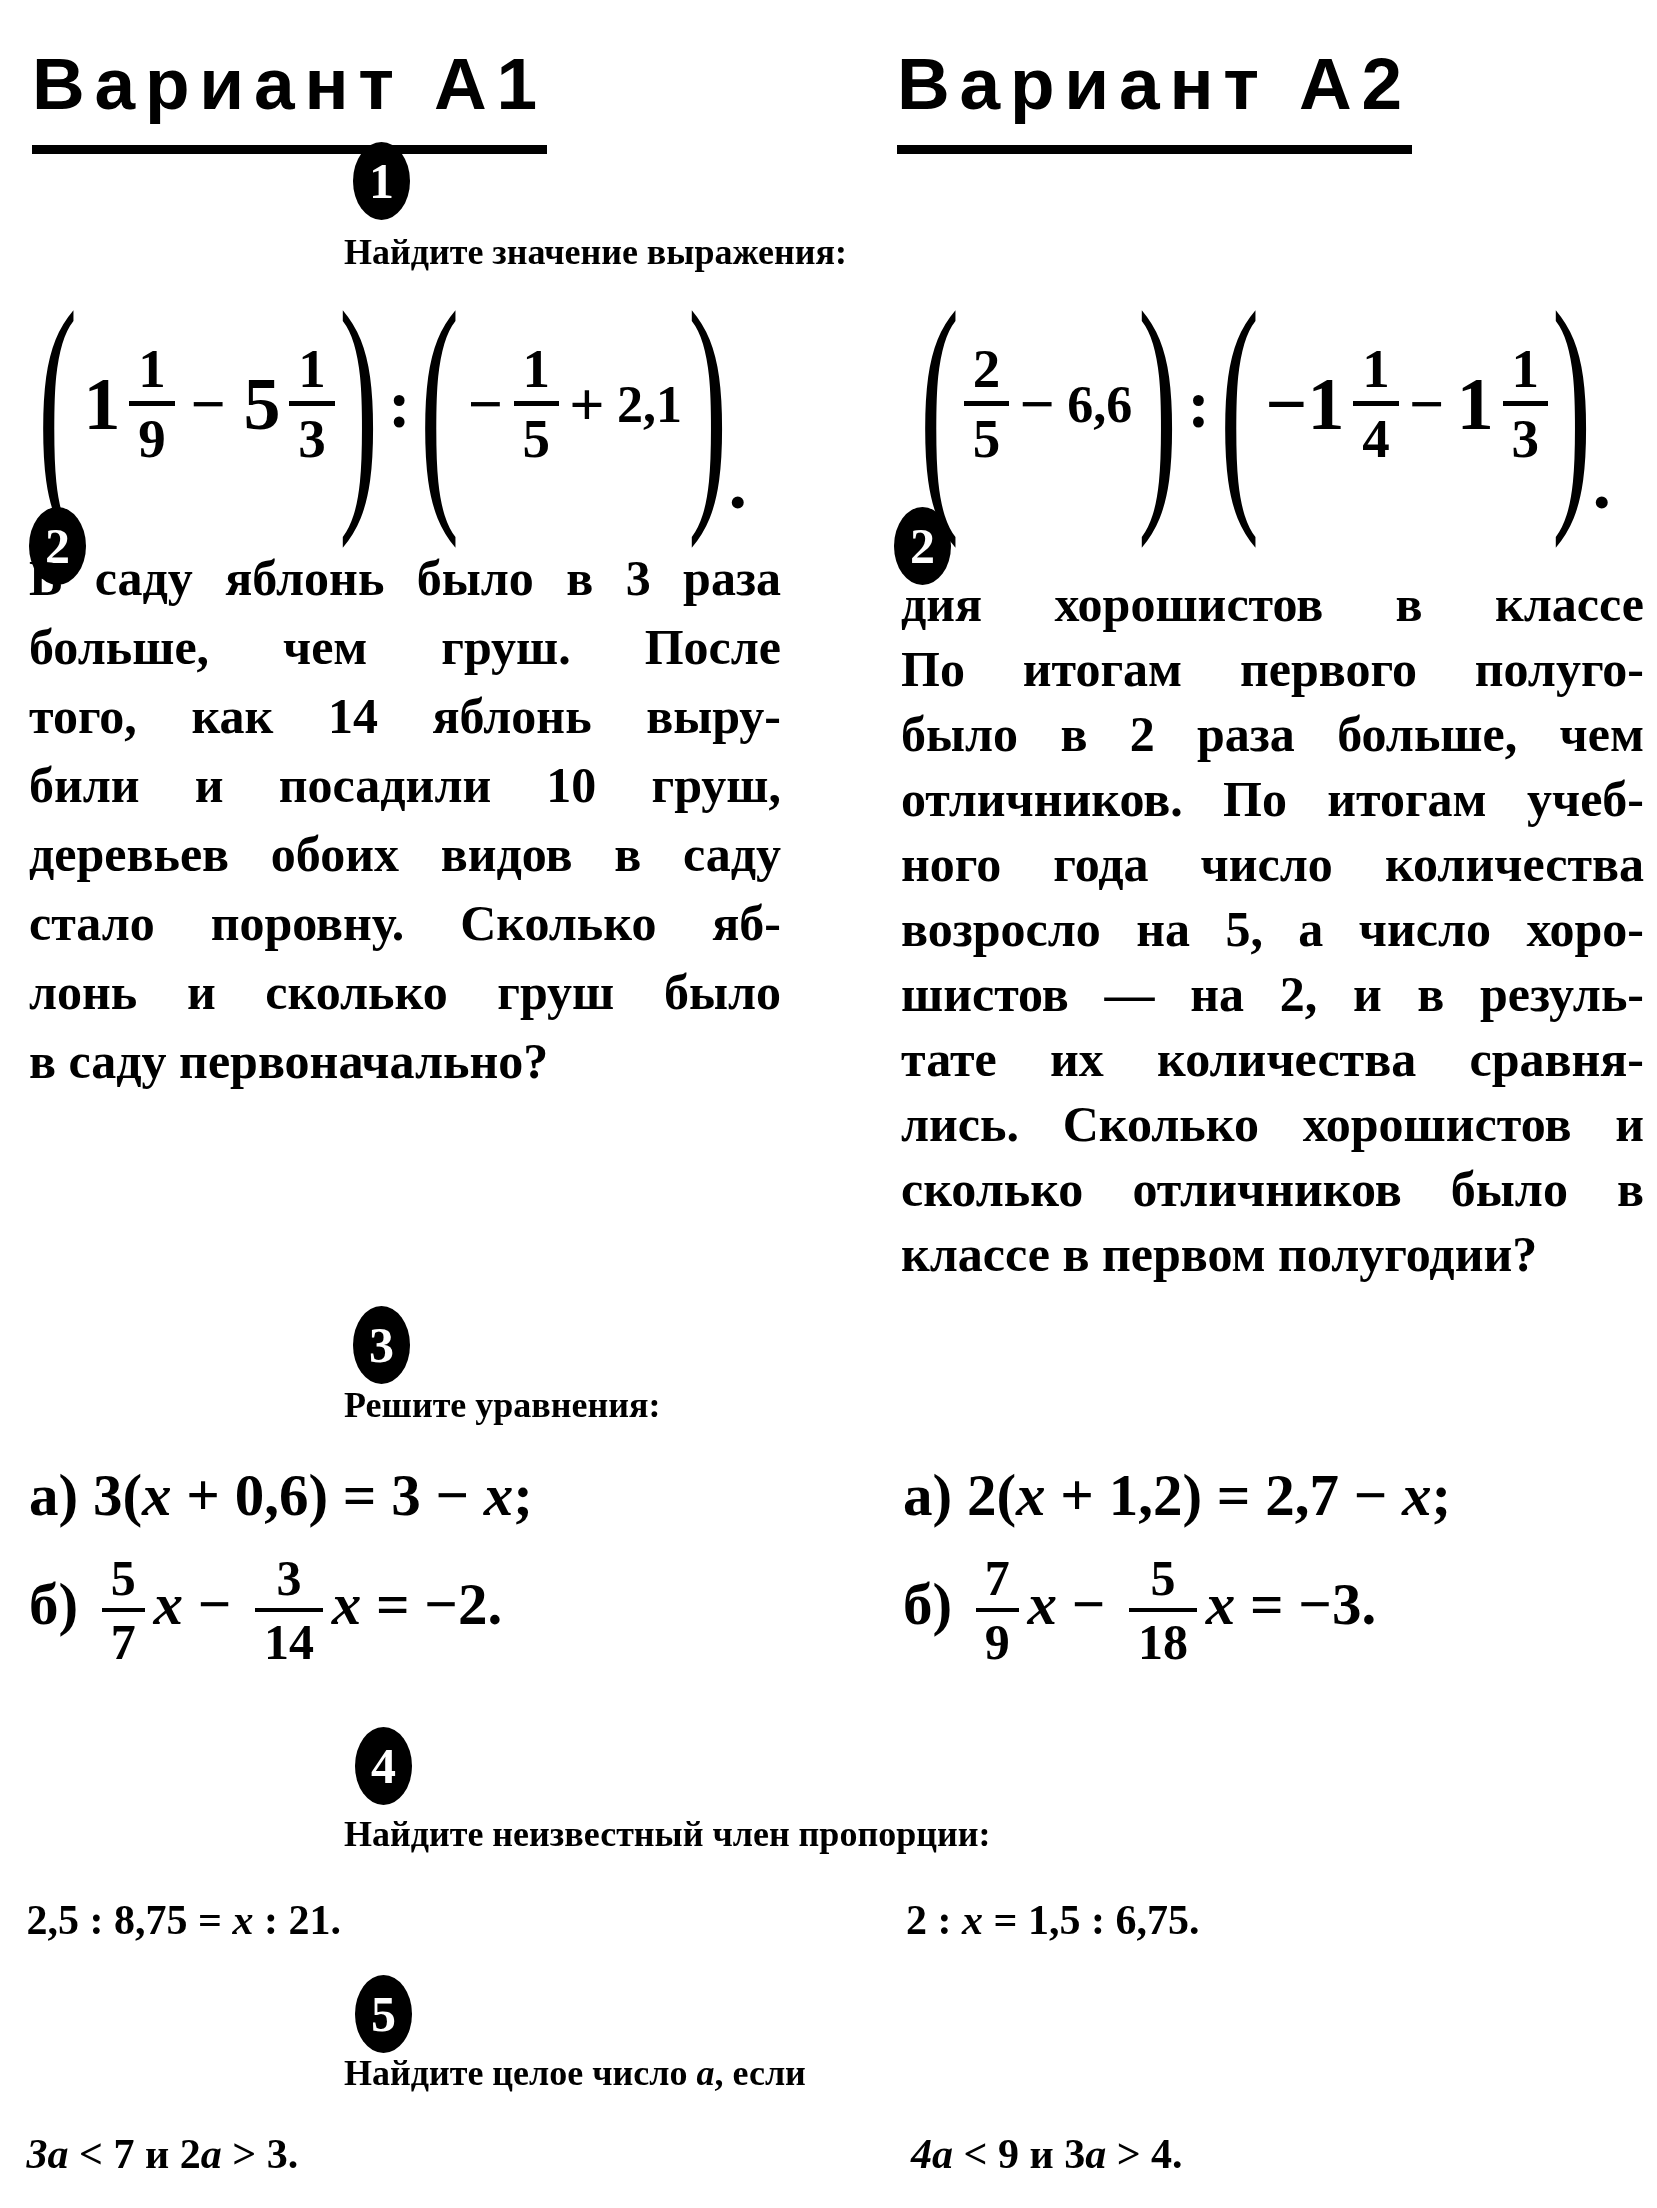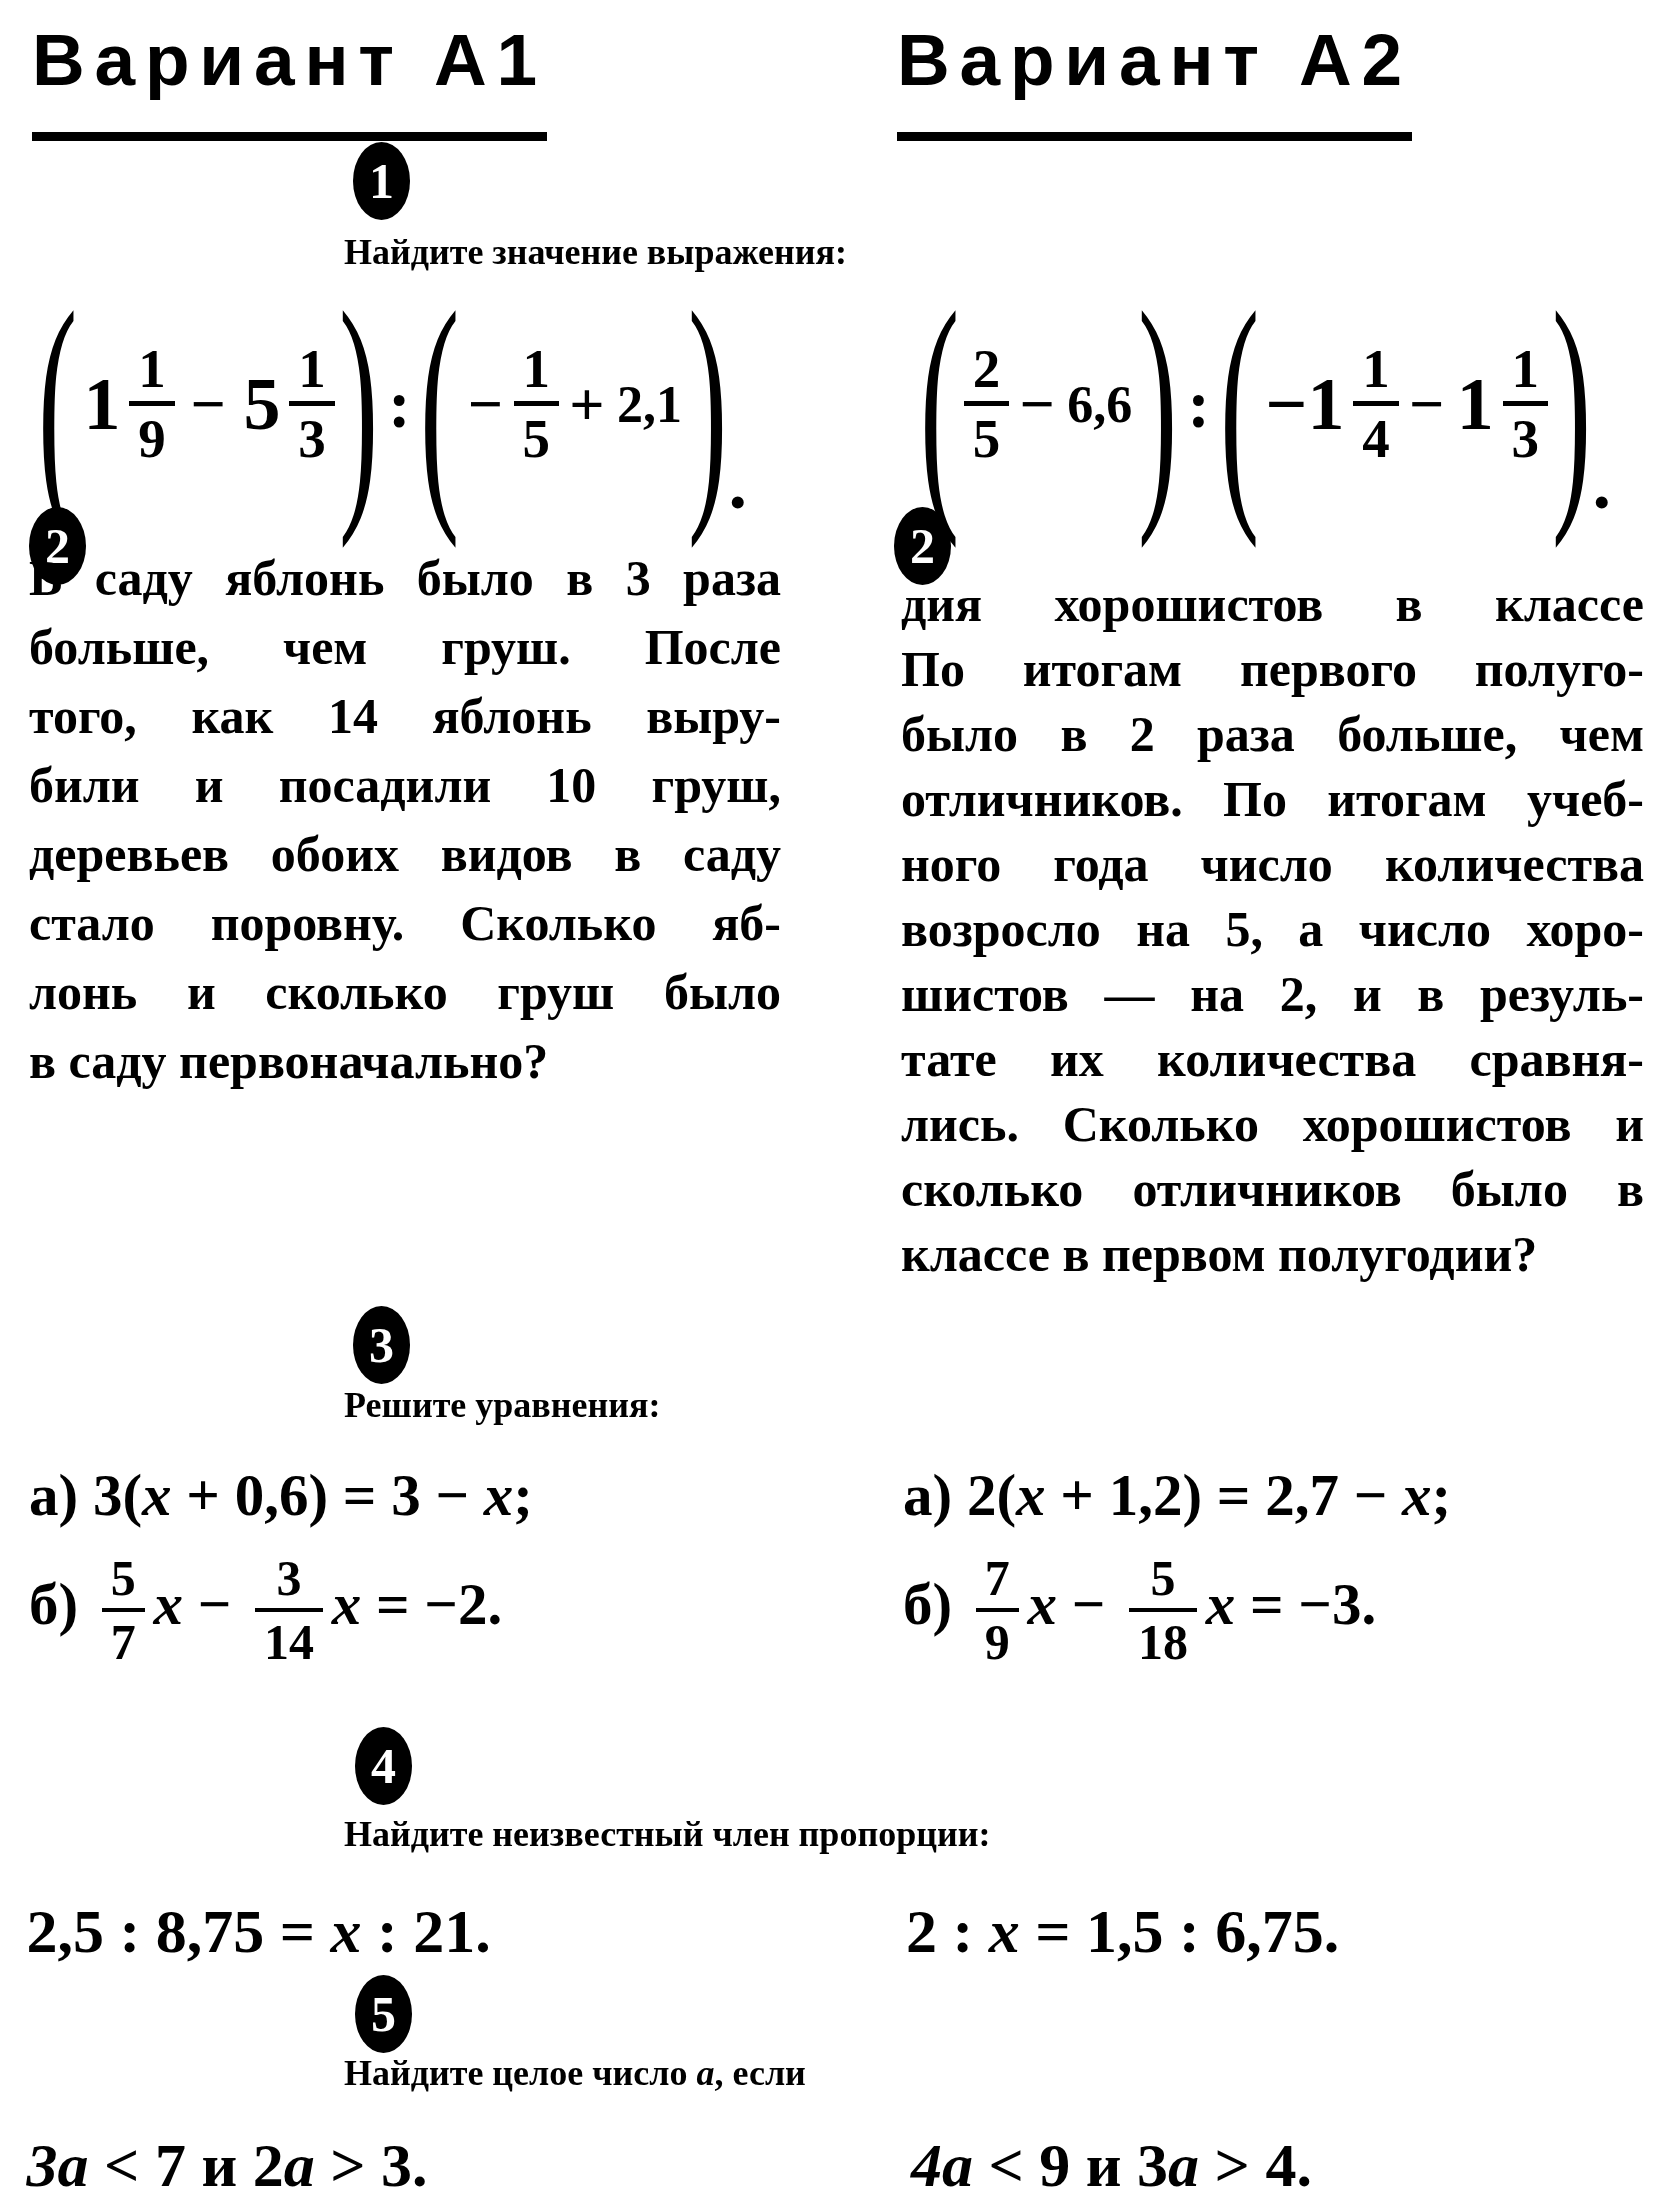--- a/index.html
+++ b/index.html
@@ -15,23 +15,24 @@
   }
   .abs { position: absolute; }
 
   
   .variant-title {
     font-family: "Liberation Sans", sans-serif;
     font-weight: bold;
     font-size: 73px;
     line-height: 1;
     letter-spacing: 9.8px;
-    padding-bottom: 36px;
+    padding-bottom: 25px;
     border-bottom: 9.8px solid #000;
     white-space: nowrap;
+    margin-top: 24px;
   }
 
   
   .badge {
     width: 57px; height: 78px;
     background: #000;
     border-radius: 50%;
     display: flex; align-items: center; justify-content: center;
     color: #fff;
     font-size: 50px;
@@ -89,21 +90,21 @@
   .plines .jline.last { text-align-last: left; }
   .col-left  .jline { line-height: 69px; }
   .col-right .jline { line-height: 65px; }
 
   
   .eq { font-size: 59px; white-space: nowrap; }
   .eq i, .mathline i { font-family: "Liberation Serif", serif; }
   .eq .frac { font-size: 50px; vertical-align: middle; margin: 0 8.9px; }
   .eq .frac .den { border-top: 4.4px solid #000; }
 
-  .mathline { font-size: 62px; white-space: nowrap; }
+  .mathline { font-size: 42px; white-space: nowrap; }
 </style>
 </head>
 <body>
 
 <div class="page">
 
   <div class="abs variant-title" style="top:23px; left:32px;">Вариант А1</div>
   <div class="abs variant-title" style="top:23px; left:897px;">Вариант А2</div>
 
   <div class="abs badge" style="top:142px; left:353px;">

